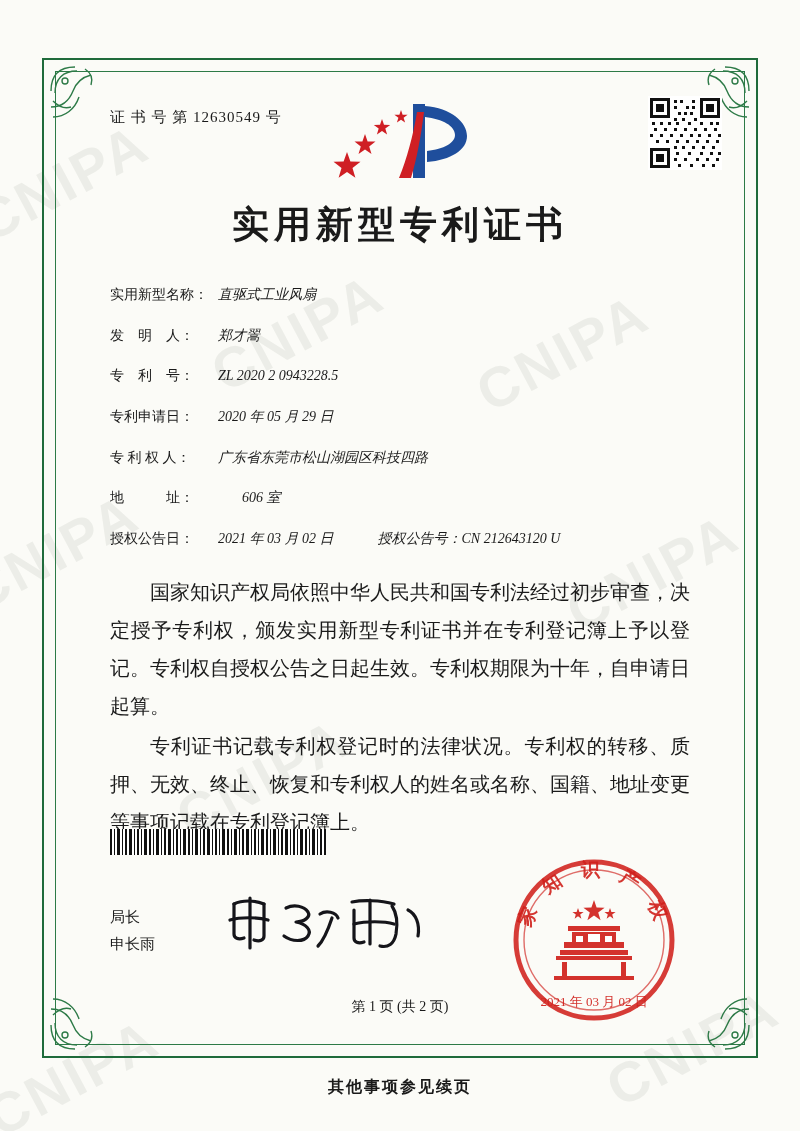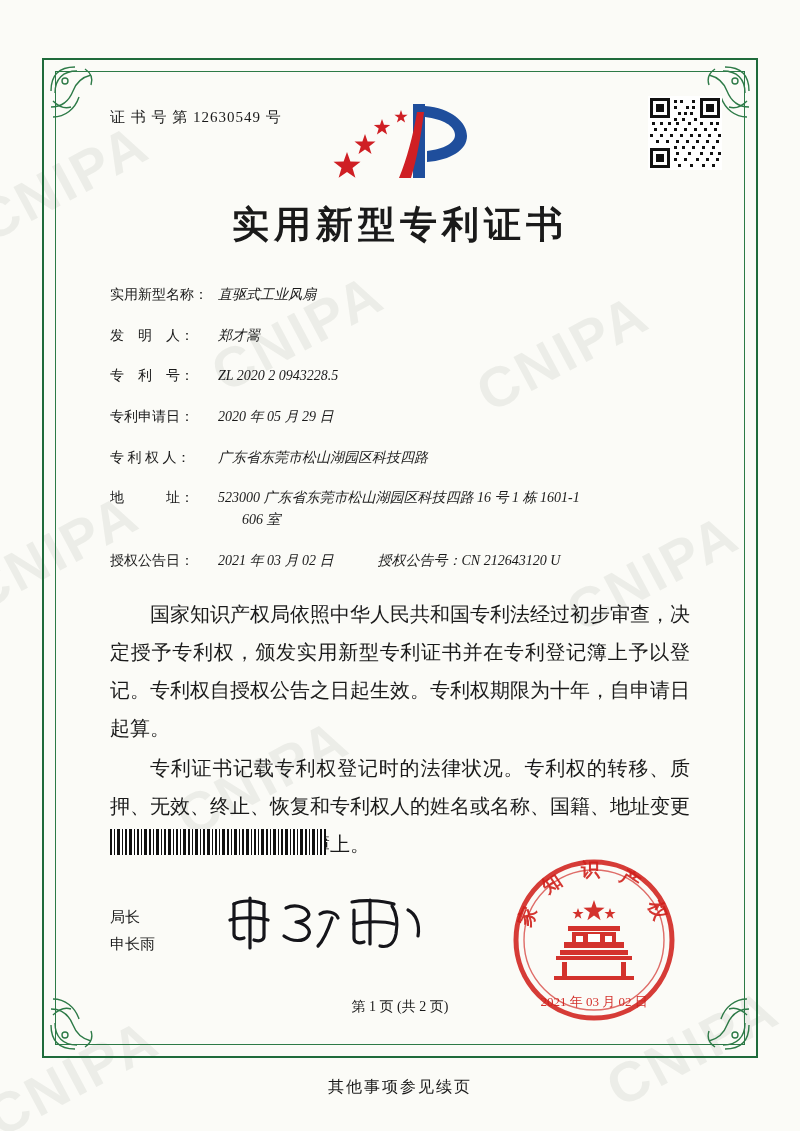--- a/index.html
+++ b/index.html
@@ -165,21 +165,21 @@
     left: 0; right: 0; bottom: 16px;
     text-align: center;
     font-size: 14px;
     margin-top: 28px;
   }
   .below-note {
     position: absolute;
     left: 0; right: 0; top: 1077px;
     text-align: center;
     font-size: 16px;
-    font-weight: normal;
+    font-weight: bold;
     letter-spacing: 2px;
     z-index: 3;
   }
 </style>
 </head>
 <body>
 
 <div class="watermarks">
   <div class="wm" style="left:-30px;  top:150px;  font-size:56px;">CNIPA</div>
   <div class="wm" style="left:205px;  top:300px;  font-size:56px;">CNIPA</div>
@@ -365,21 +365,20 @@
       </div>
 
       <div class="field">
         <div class="lbl">专 利 权 人：</div>
         <div class="val">广东省东莞市松山湖园区科技四路</div>
       </div>
 
       <div class="field">
         <div class="lbl">地　　　址：</div>
         <div class="val">
-          <span>523000  广东省东莞市松山湖园区科技四路 16 号 1 栋 1601-1</span>
           <span class="line2">606 室</span>
         </div>
       </div>
 
       <div class="field">
         <div class="lbl">授权公告日：</div>
         <div class="val val-row">
           <span>2021 年 03 月 02 日</span>
           <span class="seg-lbl inline-extra">授权公告号：</span>
           <span>CN 212643120 U</span>

